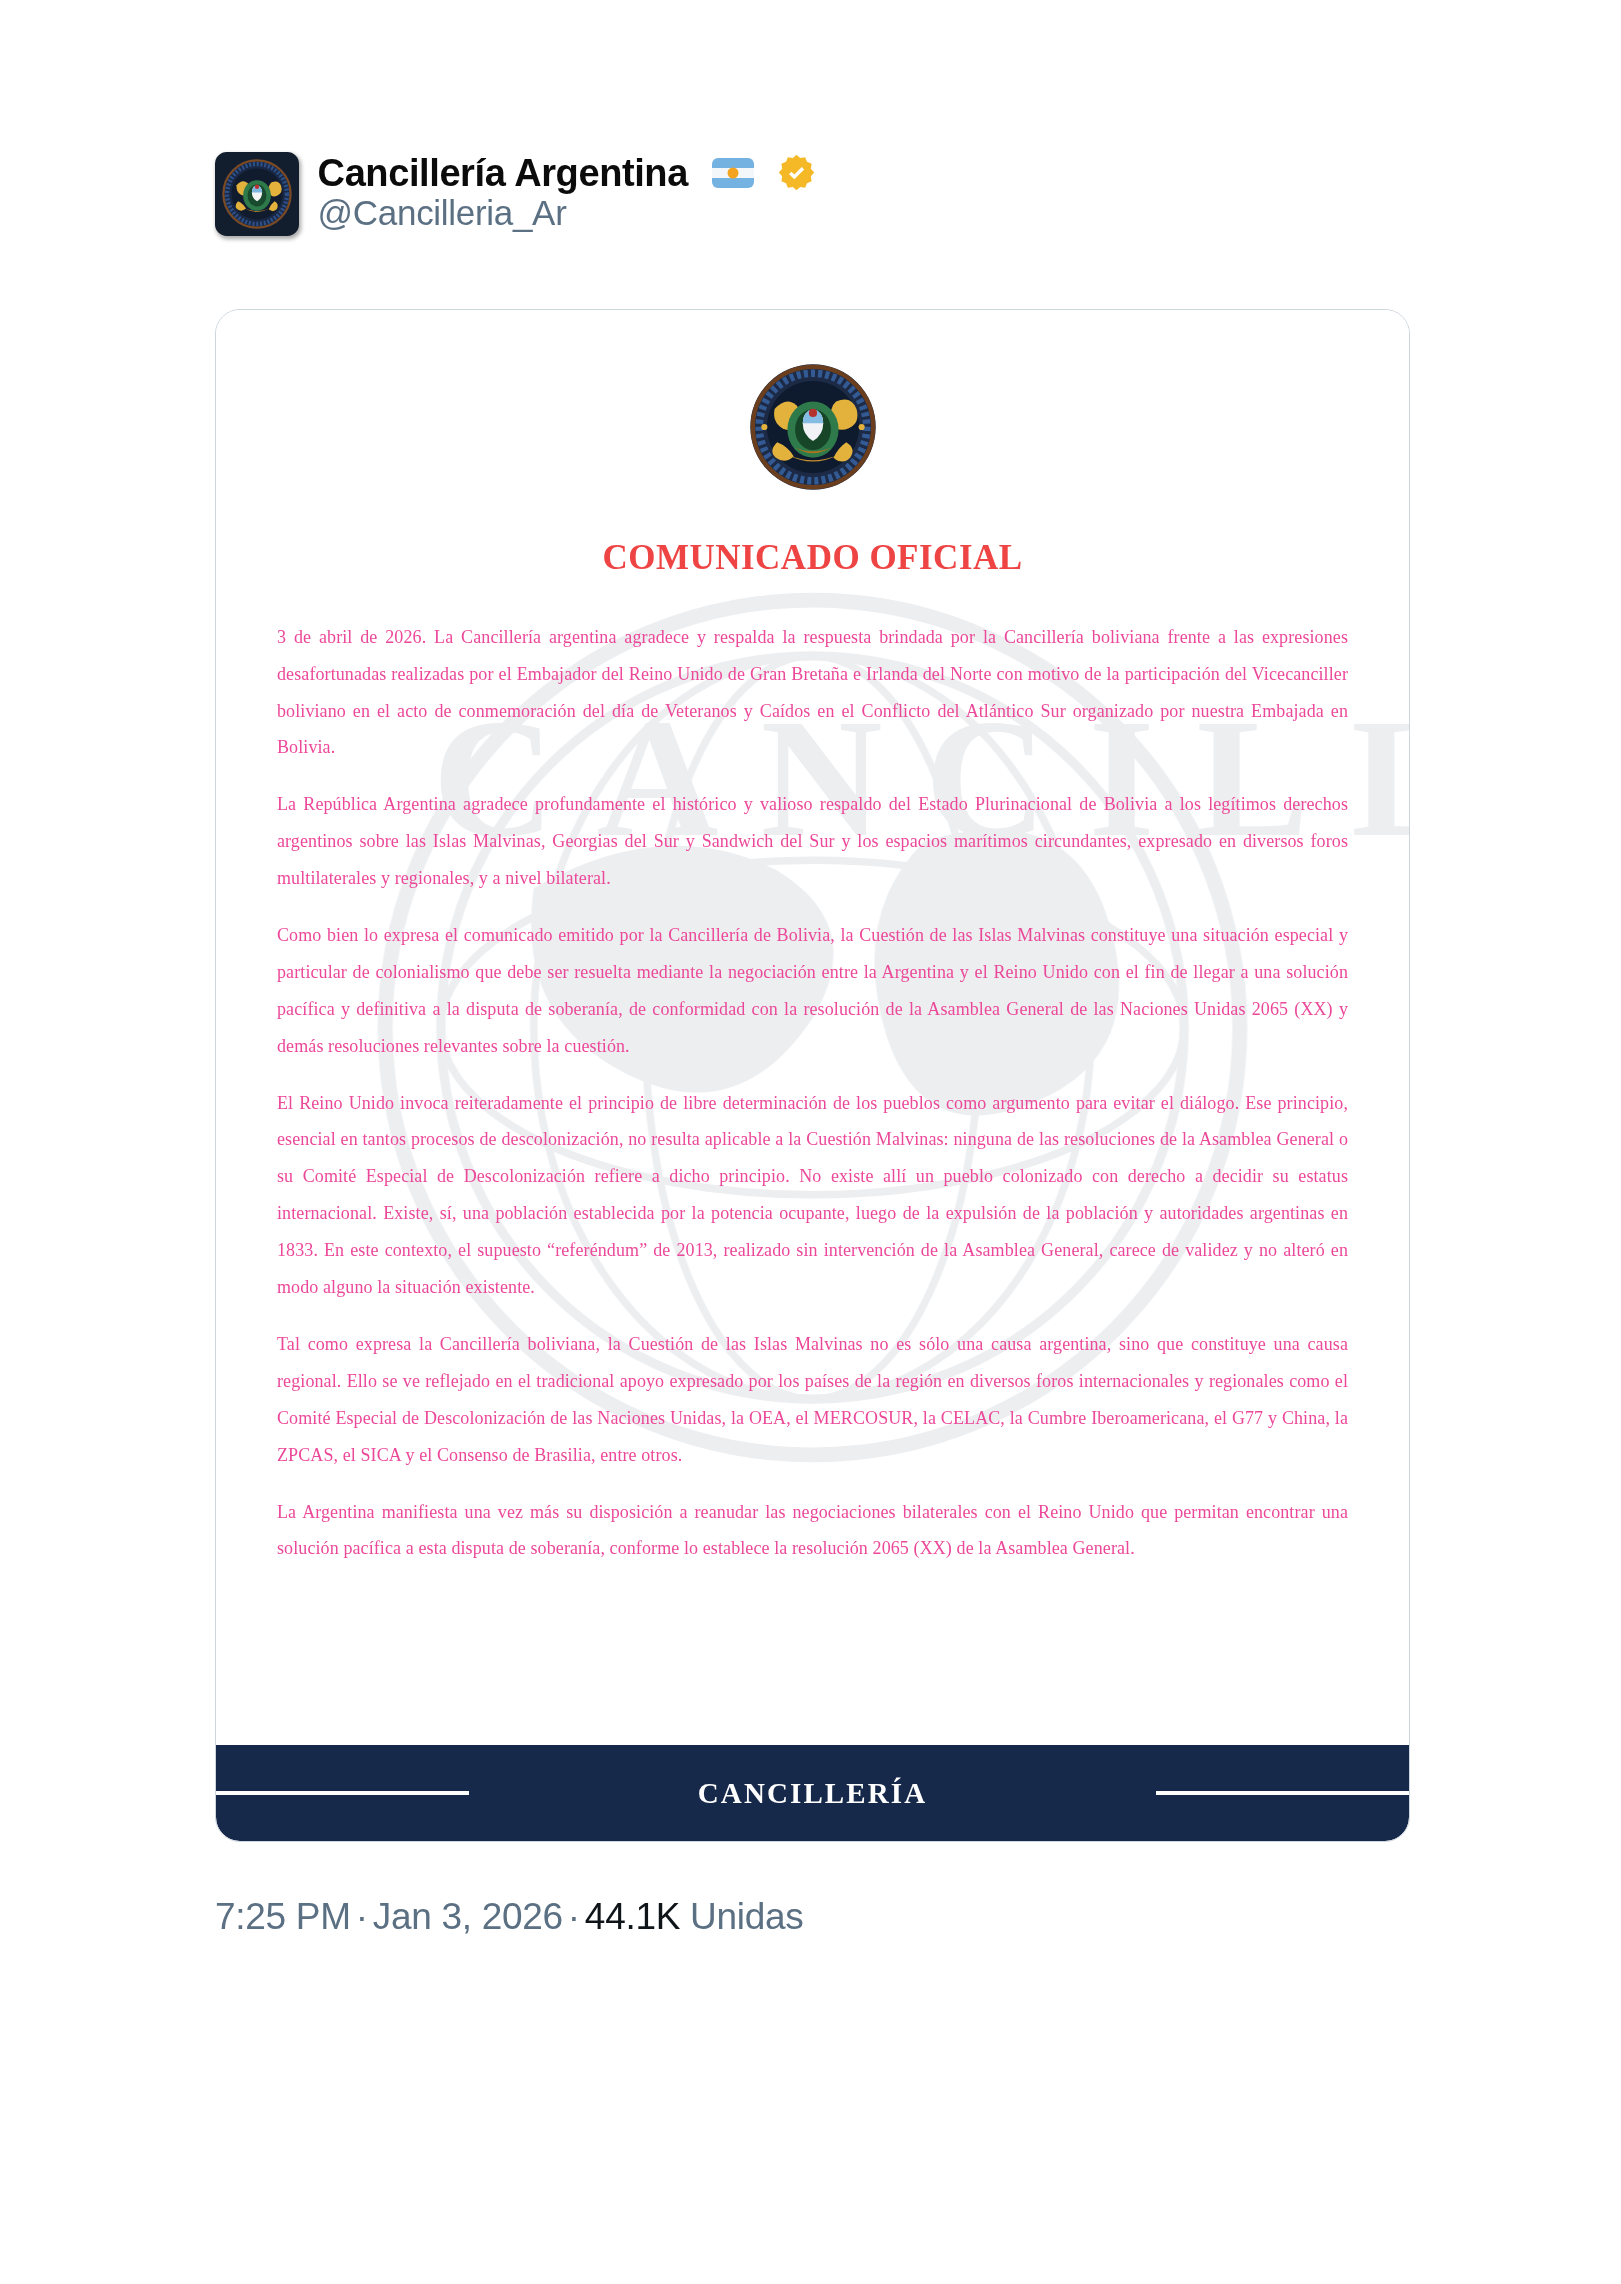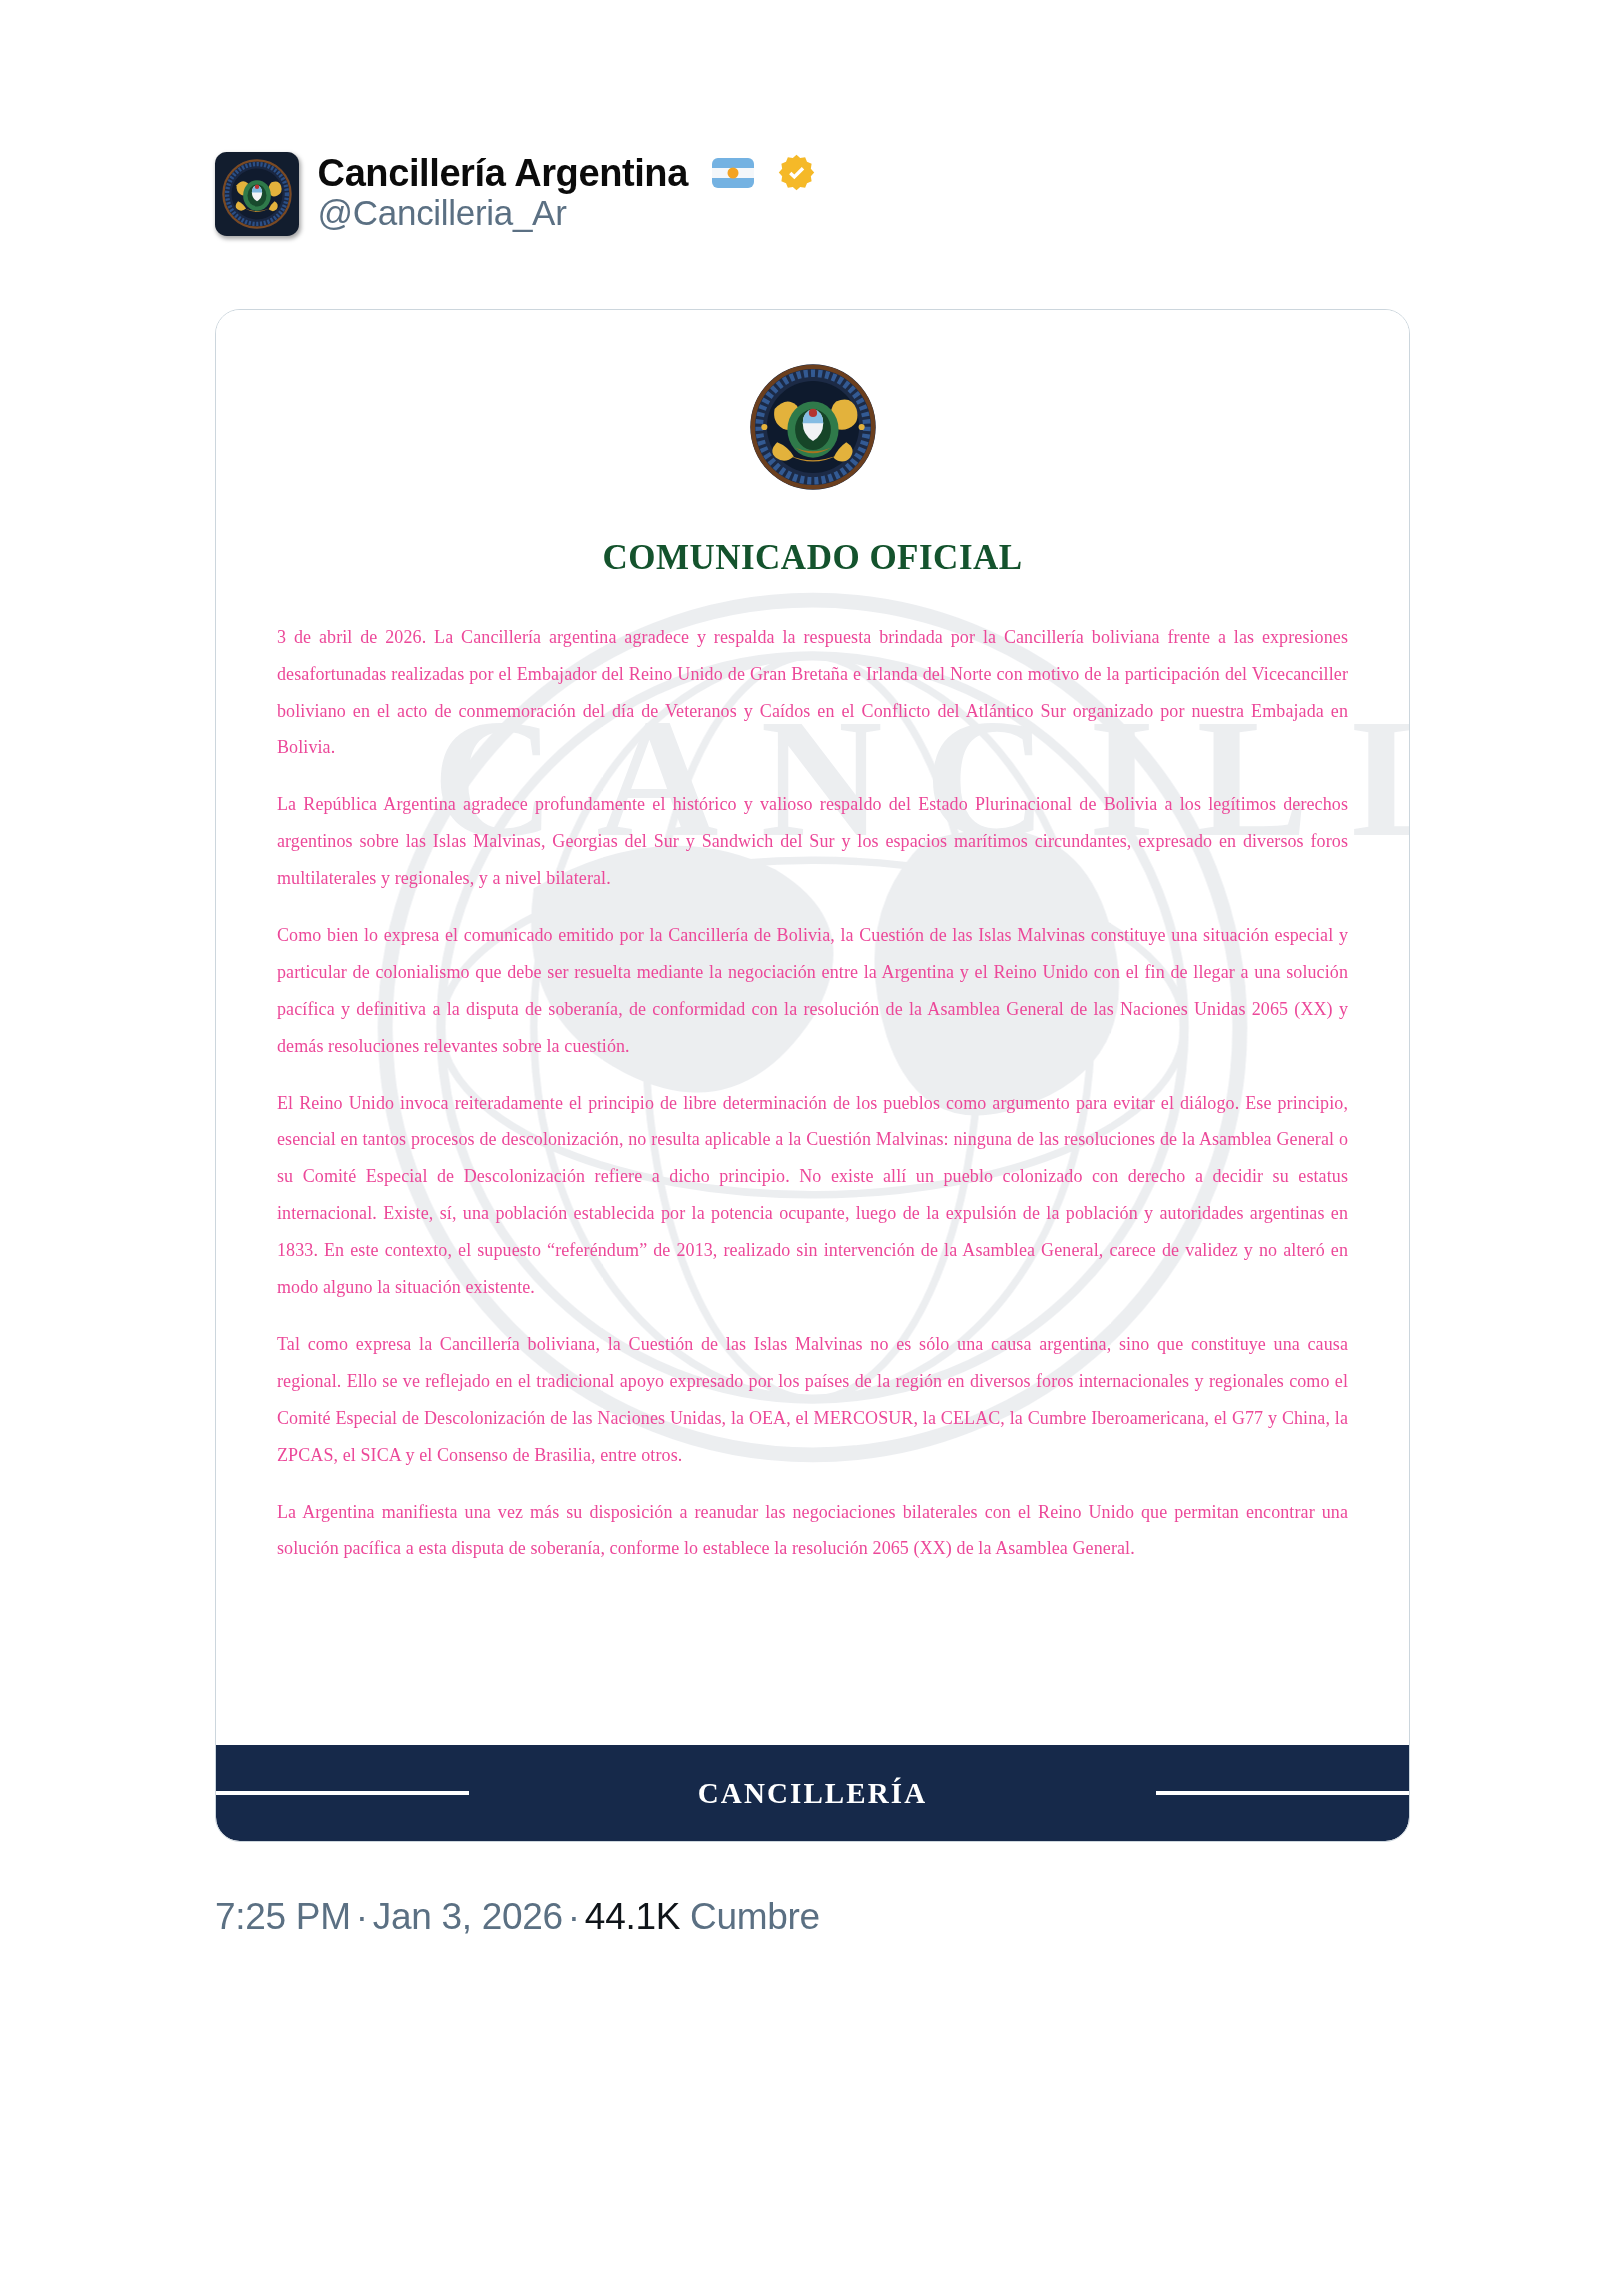--- a/index.html
+++ b/index.html
@@ -170,21 +170,21 @@
   .doc-seal {
     margin: 11.8px auto 0 auto;
     width: 128px;
     height: 128px;
   }
 
   .doc-title {
     text-align: center;
     font-family: "Liberation Serif", serif;
     font-weight: bold;
-    color: #14532d;
+    color: #ef4444;
     font-size: 35px;
     letter-spacing: 0.5px;
     margin-top: 47px;
   }
   .doc-subtitle {
     text-align: center;
     font-family: "Liberation Serif", serif;
     font-weight: bold;
     color: #161616;
     font-size: 26px;
@@ -365,17 +365,17 @@
         <div class="footer-word">CANCILLERÍA</div>
         <div class="footer-spacer"></div>
         <div class="footer-rule right"></div>
       </div>
 
     </div>
   </div>
 
   <div class="meta-line">
     <span>7:25 PM</span><span class="dot">·</span><span>Jan 3, 2026</span><span class="dot">·</span><span class="views-count">44.1K</span>
-    <span>Cumbre</span>
+    <span>Unidas</span>
   </div>
 
 </div>
 
 
 </body></html>

